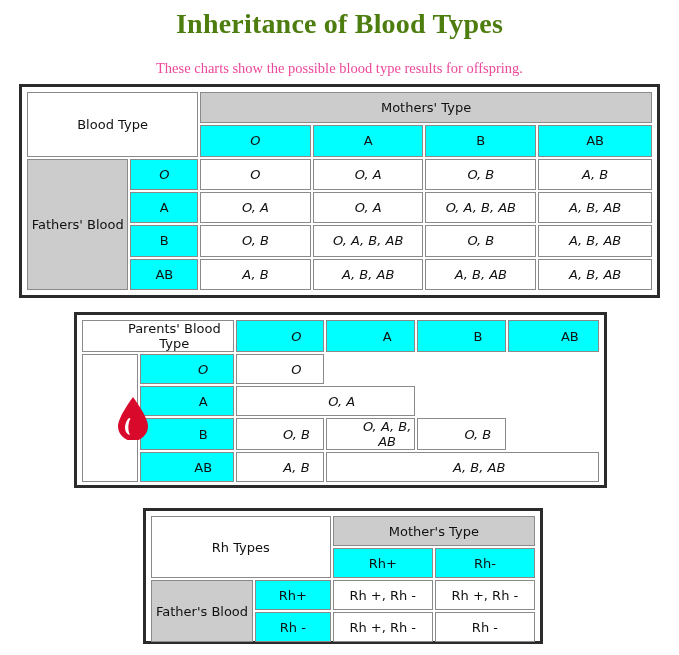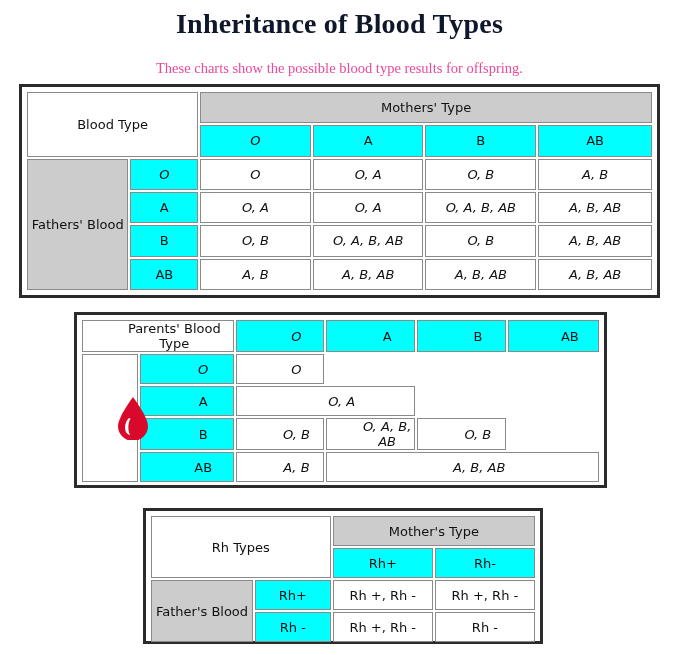--- a/index.html
+++ b/index.html
@@ -19,21 +19,21 @@
   #page-title {
     position: absolute;
     top: 8px;
     left: 0;
     width: 679px;
     text-align: center;
     font-family: "Liberation Serif", "DejaVu Serif", serif;
     font-weight: bold;
     font-size: 28px;
     letter-spacing: 0.2px;
-    color: #0f172a;
+    color: #4d7c0f;
   }
   #page-subtitle {
     position: absolute;
     top: 60px;
     left: 0;
     width: 679px;
     text-align: center;
     font-family: "Liberation Serif", "DejaVu Serif", serif;
     font-size: 14.5px;
     color: #ec4899;

